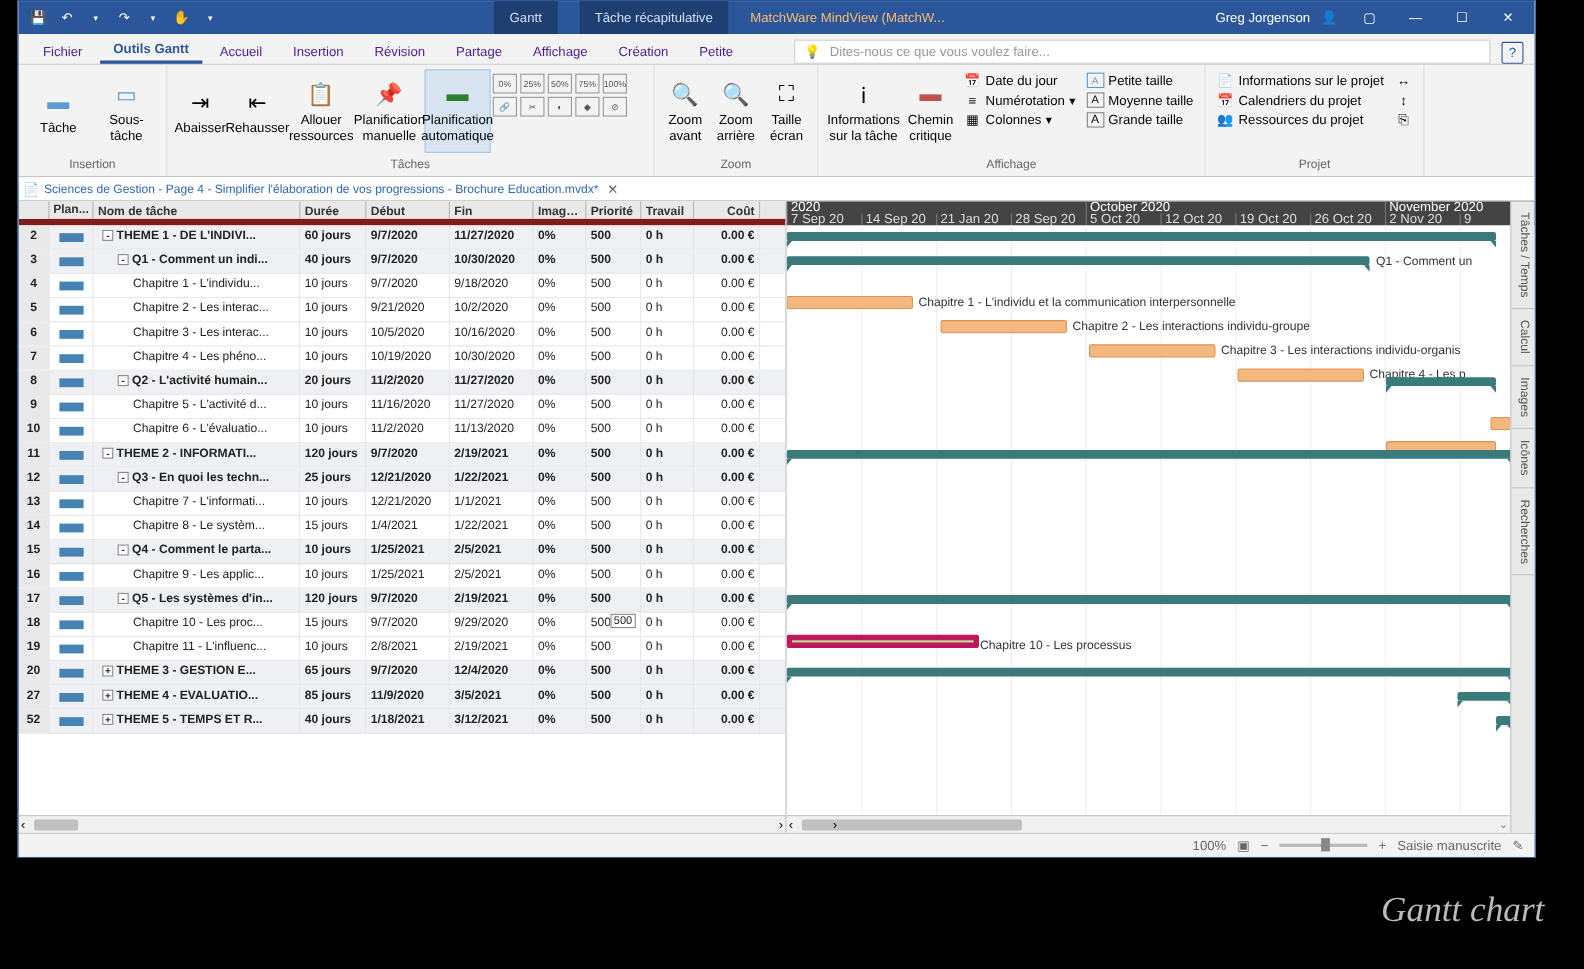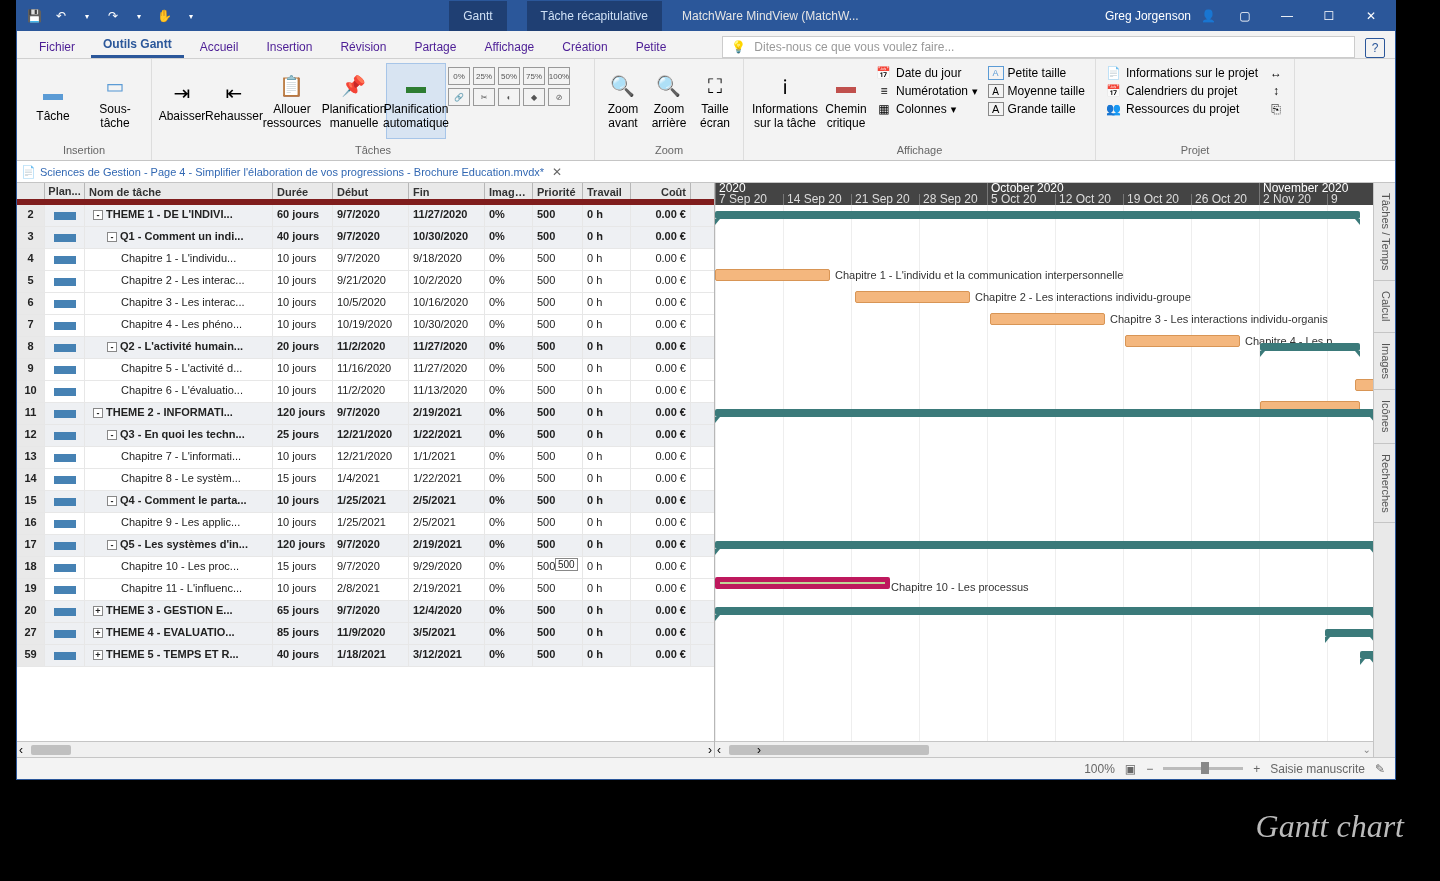--- a/index.html
+++ b/index.html
@@ -91,21 +91,21 @@
       <span class="qat-btn">↶</span>
       <span class="qat-btn" style="font-size:8px">▾</span>
       <span class="qat-btn">↷</span>
       <span class="qat-btn" style="font-size:8px">▾</span>
       <span class="qat-btn">✋</span>
       <span class="qat-btn" style="font-size:8px">▾</span>
     </div>
     <div class="title-center">
       <span class="title-tab dark">Gantt</span>
       <span class="title-tab dark">Tâche récapitulative</span>
-      <span style="color:#e5e5e5">MatchWare MindView (MatchW...</span>
+      <span style="color:#fdba74">MatchWare MindView (MatchW...</span>
     </div>
     <div class="title-right">
       <span>Greg Jorgenson</span>
       <span class="qat-btn">👤</span>
       <span class="win-btn">▢</span>
       <span class="win-btn">—</span>
       <span class="win-btn">☐</span>
       <span class="win-btn">✕</span>
     </div>
   </div>
@@ -565,21 +565,21 @@
             <div class="gc name-col" style="padding-left:8px"><span class="toggle">+</span>THEME 4 - EVALUATIO...</div>
             <div class="gc dur-col">85 jours</div>
             <div class="gc start-col">11/9/2020</div>
             <div class="gc end-col">3/5/2021</div>
             <div class="gc prog-col">0%</div>
             <div class="gc prio-col" style="position:relative">500</div>
             <div class="gc work-col">0 h</div>
             <div class="gc cost-col">0.00 €</div>
           </div>
           <div class="grid-row summary">
-            <div class="gc row-num">59</div>
+            <div class="gc row-num">52</div>
             <div class="gc plan-col">
               <span class="plan-swatch"></span>
             </div>
             <div class="gc name-col" style="padding-left:8px"><span class="toggle">+</span>THEME 5 - TEMPS ET R...</div>
             <div class="gc dur-col">40 jours</div>
             <div class="gc start-col">1/18/2021</div>
             <div class="gc end-col">3/12/2021</div>
             <div class="gc prog-col">0%</div>
             <div class="gc prio-col" style="position:relative">500</div>
             <div class="gc work-col">0 h</div>
@@ -594,21 +594,21 @@
     </div>
 
     <div class="gantt-pane">
       <div class="gantt-header">
         <div class="month-seg" style="left:0;width:272px">2020</div>
         <div class="month-seg" style="left:272px;width:272px">October 2020</div>
         <div class="month-seg" style="left:544px;width:130px">November 2020</div>
         <div class="week-row" id="week-row">
             <div class="wk">7 Sep 20</div>
             <div class="wk">14 Sep 20</div>
-            <div class="wk">21 Sep 20</div>
+            <div class="wk">21 Jan 20</div>
             <div class="wk">28 Sep 20</div>
             <div class="wk">5 Oct 20</div>
             <div class="wk">12 Oct 20</div>
             <div class="wk">19 Oct 20</div>
             <div class="wk">26 Oct 20</div>
             <div class="wk">2 Nov 20</div>
             <div class="wk">9</div>
           </div>
       </div>
       <div class="gantt-body" id="gantt-body">
@@ -620,20 +620,25 @@
             <div class="gline" style="left: 272px;"></div>
             <div class="gline" style="left: 340px;"></div>
             <div class="gline" style="left: 408px;"></div>
             <div class="gline" style="left: 476px;"></div>
             <div class="gline" style="left: 544px;"></div>
             <div class="gline" style="left: 612px;"></div>
           </div>
       <div class="gbar-row" style="top: 0px;">
             <div class="gbar summary" style="left: 0px; width: 645px;"></div>
           </div>
+          <div class="gbar-row" style="top: 22px;">
+            <div class="gbar summary" style="left: 0px; width: 530px;">
+              <span class="gbar-label">Q1 - Comment un</span>
+            </div>
+          </div>
           <div class="gbar-row" style="top: 44px;">
             <div class="gbar task" style="left: 0px; width: 115px;">
               <span class="gbar-label">Chapitre 1 - L'individu et la communication interpersonnelle</span>
             </div>
           </div>
           <div class="gbar-row" style="top: 66px;">
             <div class="gbar task" style="left: 140px; width: 115px;">
               <span class="gbar-label">Chapitre 2 - Les interactions individu-groupe</span>
             </div>
           </div>

